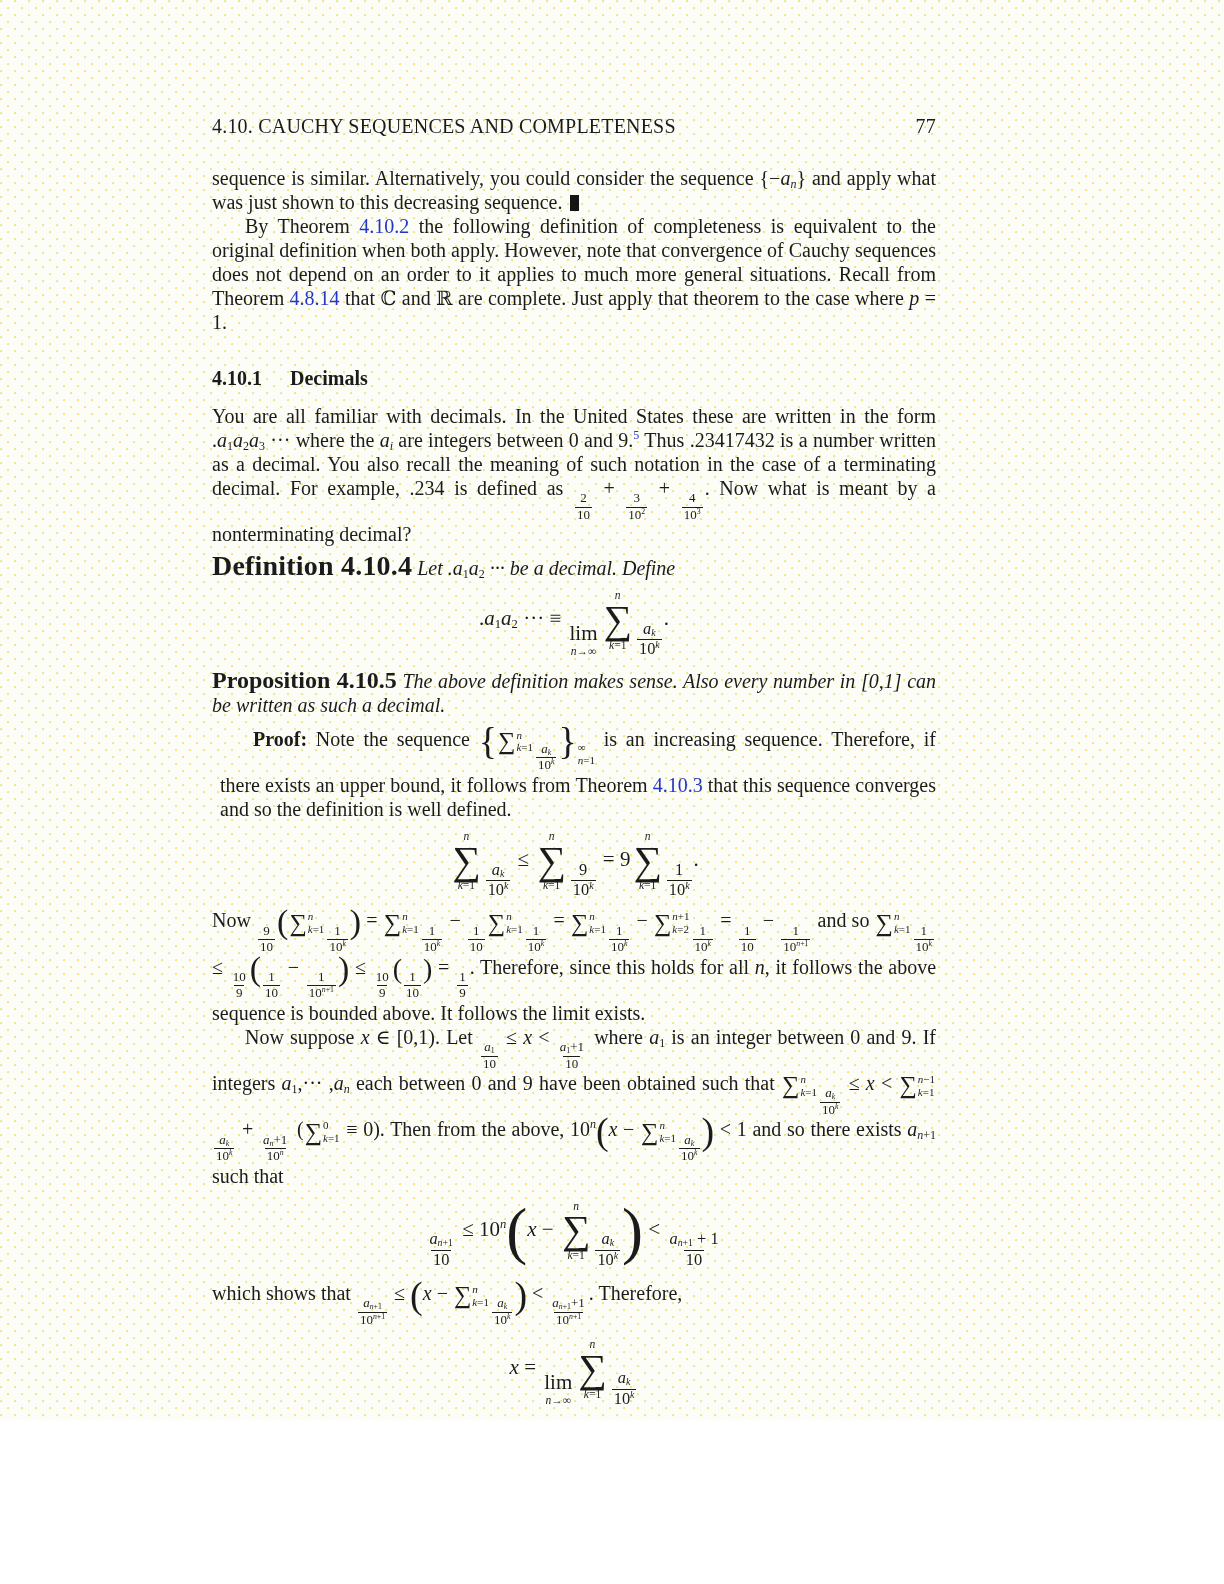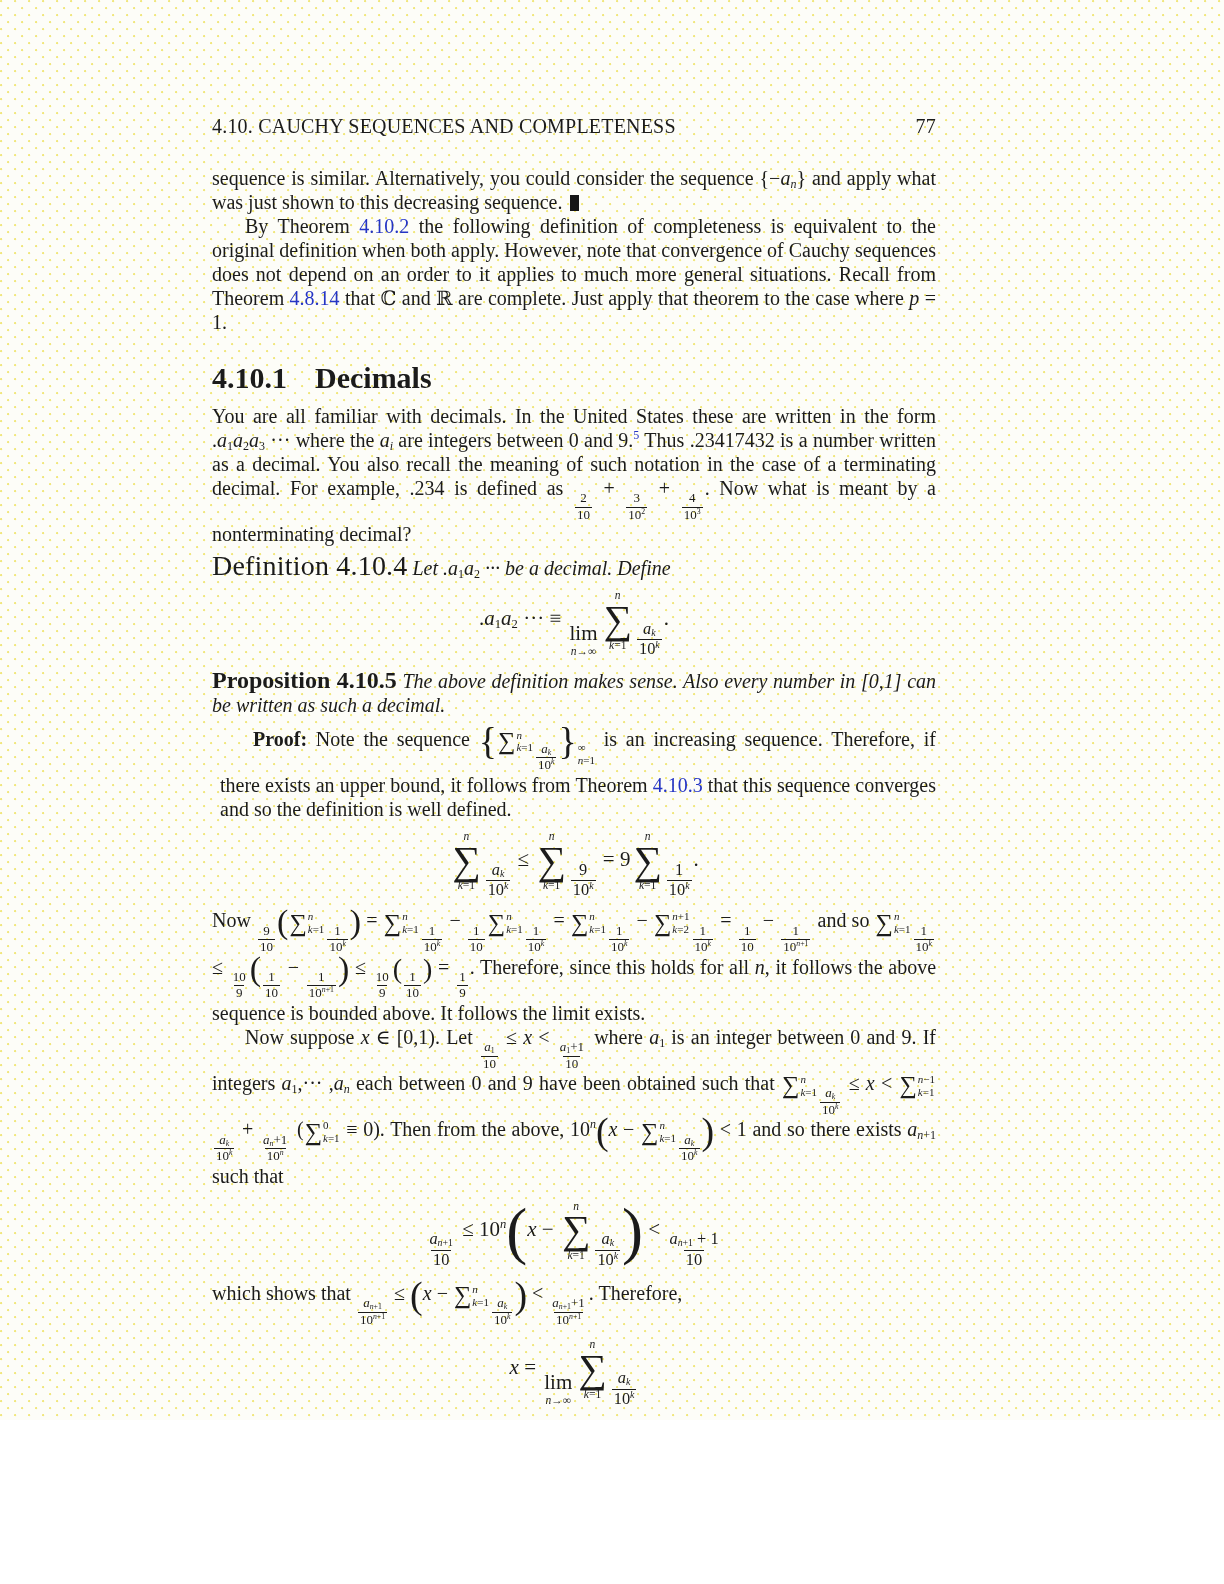--- a/index.html
+++ b/index.html
@@ -21,24 +21,24 @@
     background-position:0 0,7px 7px;
     color:var(--text);
     font-family:"Liberation Serif","DejaVu Serif","DejaVu Sans",serif;
     font-size:20px;
   }
   .content{position:absolute;left:212px;top:114px;width:724px;}
   .runhead{display:flex;justify-content:space-between;line-height:24px;margin-bottom:28px;letter-spacing:0.2px;}
   p{margin:0;line-height:24px;}
   .j{text-align:justify;}
   .ind{text-indent:33px;}
-  h2.subsection{font-size:30px;line-height:28px;margin:30px 0 12px 0;font-weight:bold;}
+  h2.subsection{font-size:20px;line-height:28px;margin:30px 0 12px 0;font-weight:bold;}
   .sec-title{margin-left:28px;}
   .defpara{margin-top:8px;}
-  .bh{font-weight:normal;font-size:140%;letter-spacing:0.2px;}
+  .bh{font-weight:bold;font-size:140%;letter-spacing:0.2px;}
   .bh2{font-weight:bold;font-size:120%;}
   .bd{font-weight:bold;}
   .it{font-style:italic;}
   .lnk{color:var(--link);}
   .sup{font-size:60%;vertical-align:0.65em;line-height:0;}
   .sub{font-size:60%;vertical-align:-0.25em;line-height:0;}
   .frac{display:inline-flex;flex-direction:column;align-items:center;vertical-align:-0.55em;font-size:65%;line-height:1.12;margin:0 2px;text-indent:0;}
   .frac .num{padding:0 2px 1px;}
   .frac .den{border-top:1.2px solid currentColor;padding:0 2px;}
   .bigop{display:inline-flex;flex-direction:column;align-items:center;vertical-align:middle;line-height:1;margin:0 3px;text-indent:0;}

